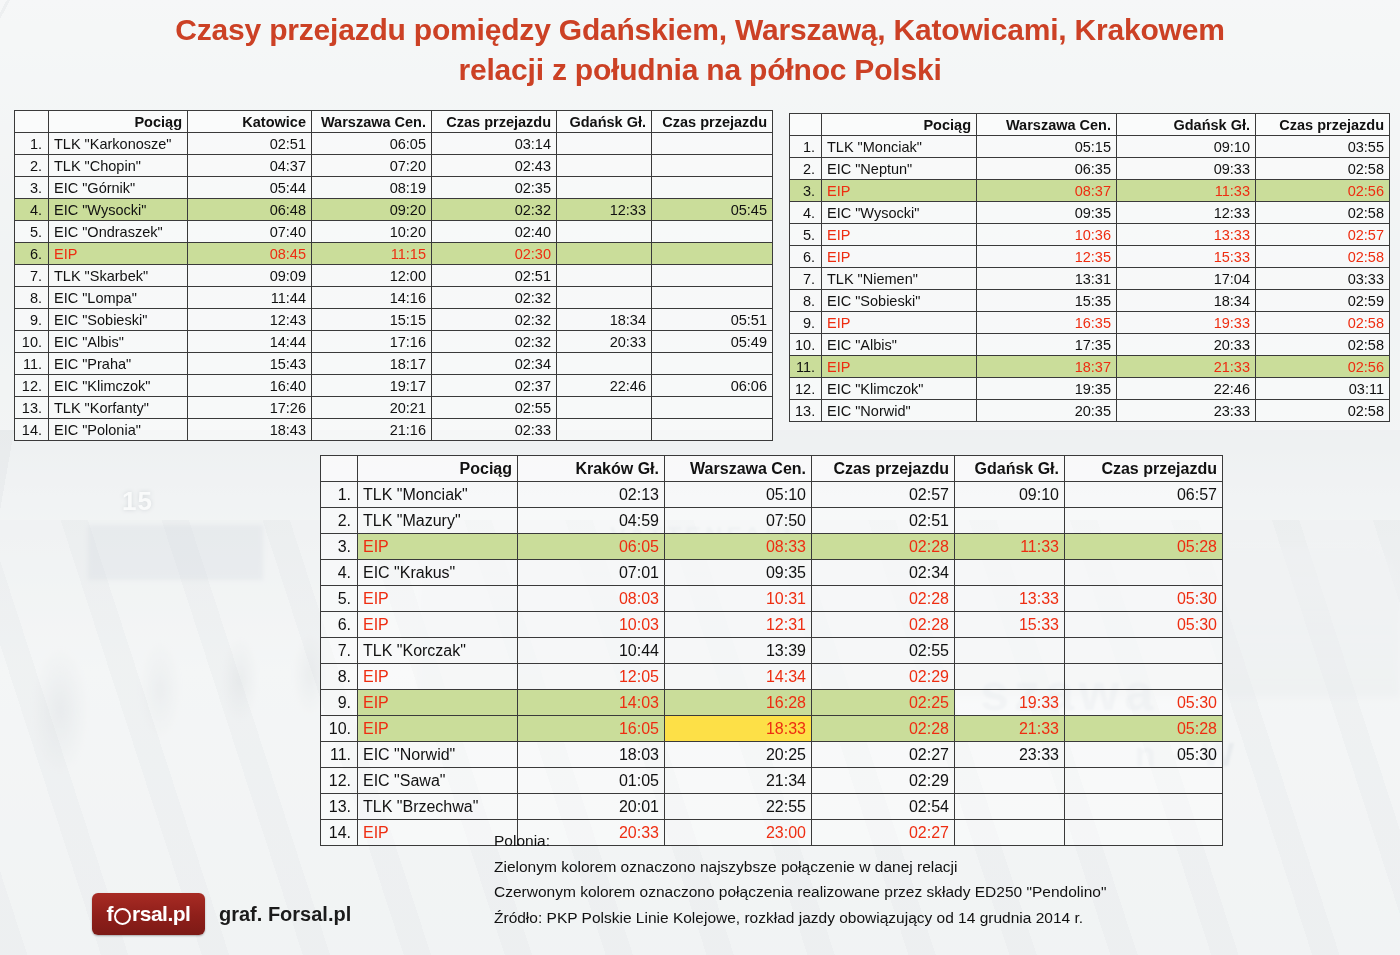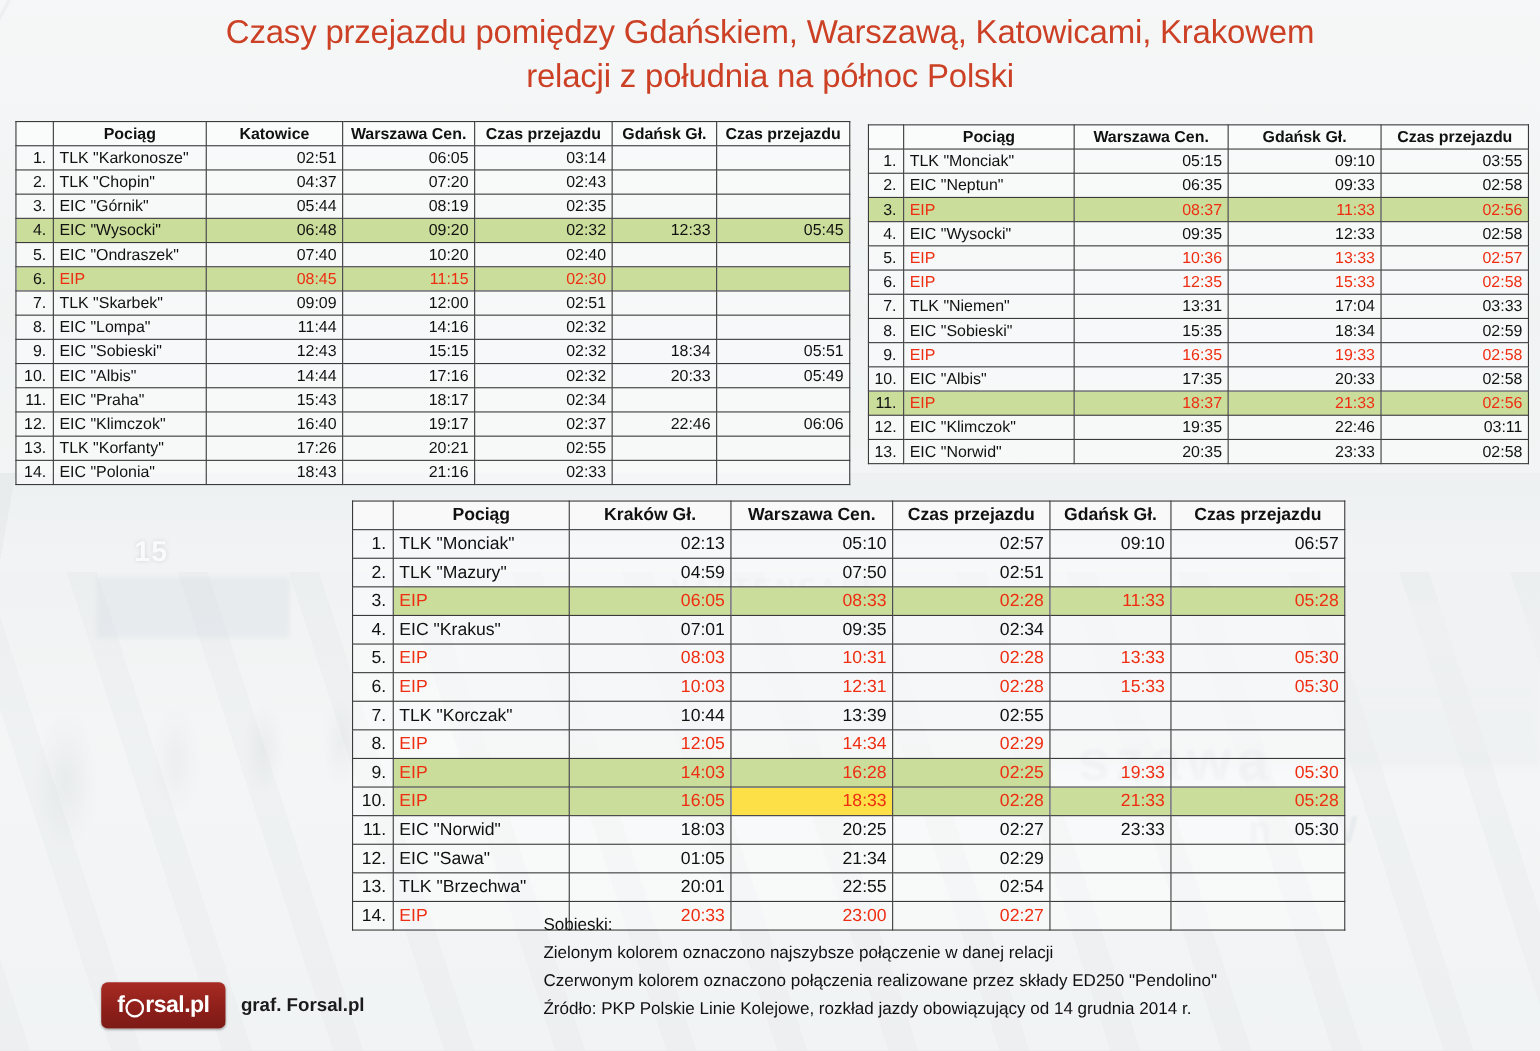--- a/index.html
+++ b/index.html
@@ -95,21 +95,21 @@
   }
 
   
   #content { position: absolute; inset: 0; z-index: 2; }
 
   #title {
     position: absolute;
     left: 0; top: 10px; width: 1400px;
     text-align: center;
     color: #cc4125;
-    font-weight: normal;
+    font-weight: bold;
     font-size: 30px;
     line-height: 40px;
     letter-spacing: -0.2px;
   }
   #title .l2 { display: block; }
 
   table.sched {
     position: absolute;
     border-collapse: collapse;
     table-layout: fixed;
@@ -120,21 +120,21 @@
   table.sched th, table.sched td {
     border: 1px solid #3a3a3a;
     padding: 1px 5px;
     height: 19px;
     line-height: 18px;
     white-space: nowrap;
     overflow: hidden;
   }
   table.sched th {
     font-weight: bold;
-    text-align: center;
+    text-align: right;
     background: rgba(255,255,255,0.30);
   }
   table.sched th.c-lp { text-align: left; padding-left: 47px; }
   table.sched td.lp   { text-align: right; padding-right: 6px; }
   table.sched td.name { text-align: left; }
   table.sched td.num  { text-align: right; }
   tr.green > td { background: #cadd9a !important; }
   td.red, tr.red-row td.name, .red { color: #ee2d11; }
 
   
@@ -164,21 +164,21 @@
     color: #fff;
     display: flex; align-items: center; justify-content: center;
     font-size: 21px; font-weight: bold; letter-spacing: -0.5px;
     box-shadow: 0 1px 2px rgba(0,0,0,.3);
   }
   #logo .ring {
     display: inline-block; width: 13px; height: 13px;
     border: 2px solid #fff; border-radius: 50%;
     margin: 0 1px; position: relative; top: 2px;
   }
-  #footer .cred { font-size: 17px; font-weight: bold; color: #1b1b1b; }
+  #footer .cred { font-size: 20px; font-weight: bold; color: #1b1b1b; }
 </style>
 </head>
 <body>
 
 <div id="bg">
   <div class="bg-sky"></div>
   <div class="bg-roof"></div>
   <div class="bg-platform"></div>
   <div class="bg-train"></div>
   <div class="bg-crowd"></div>
@@ -605,21 +605,21 @@
           <td class="num red">20:33</td>
           <td class="num red">23:00</td>
           <td class="num red">02:27</td>
           <td class="num"></td>
           <td class="num"></td>
         </tr>
       </tbody>
   </table>
 
   <div id="legend">
-    <div>Sobieski:</div>
+    <div>Polonia:</div>
     <div>Zielonym kolorem oznaczono najszybsze połączenie w danej relacji</div>
     <div>Czerwonym kolorem oznaczono połączenia realizowane przez składy ED250 "Pendolino"</div>
     <div>Źródło: PKP Polskie Linie Kolejowe, rozkład jazdy obowiązujący od 14 grudnia 2014 r.</div>
   </div>
 
   <div id="footer">
     <div id="logo">
       <span>f</span>
         <span class="ring"></span>
         <span>rsal.pl</span>

